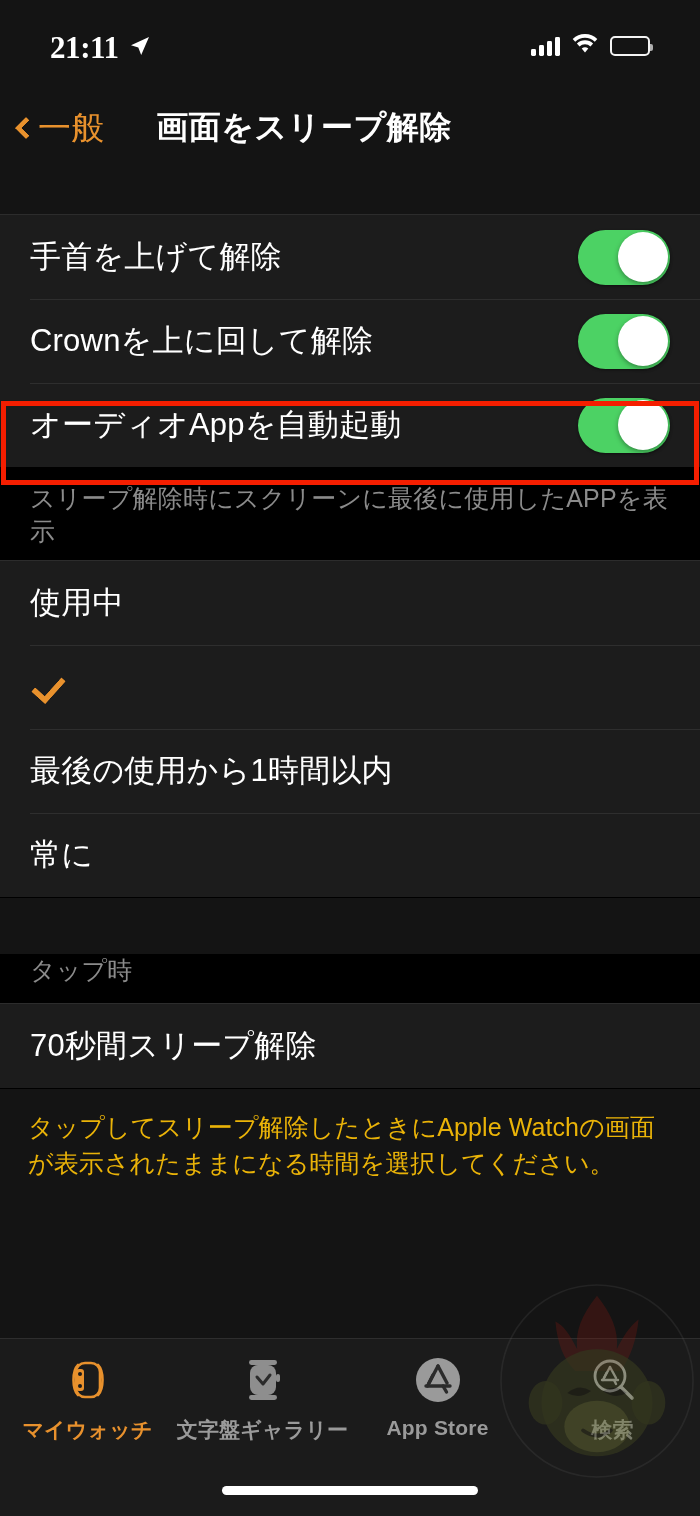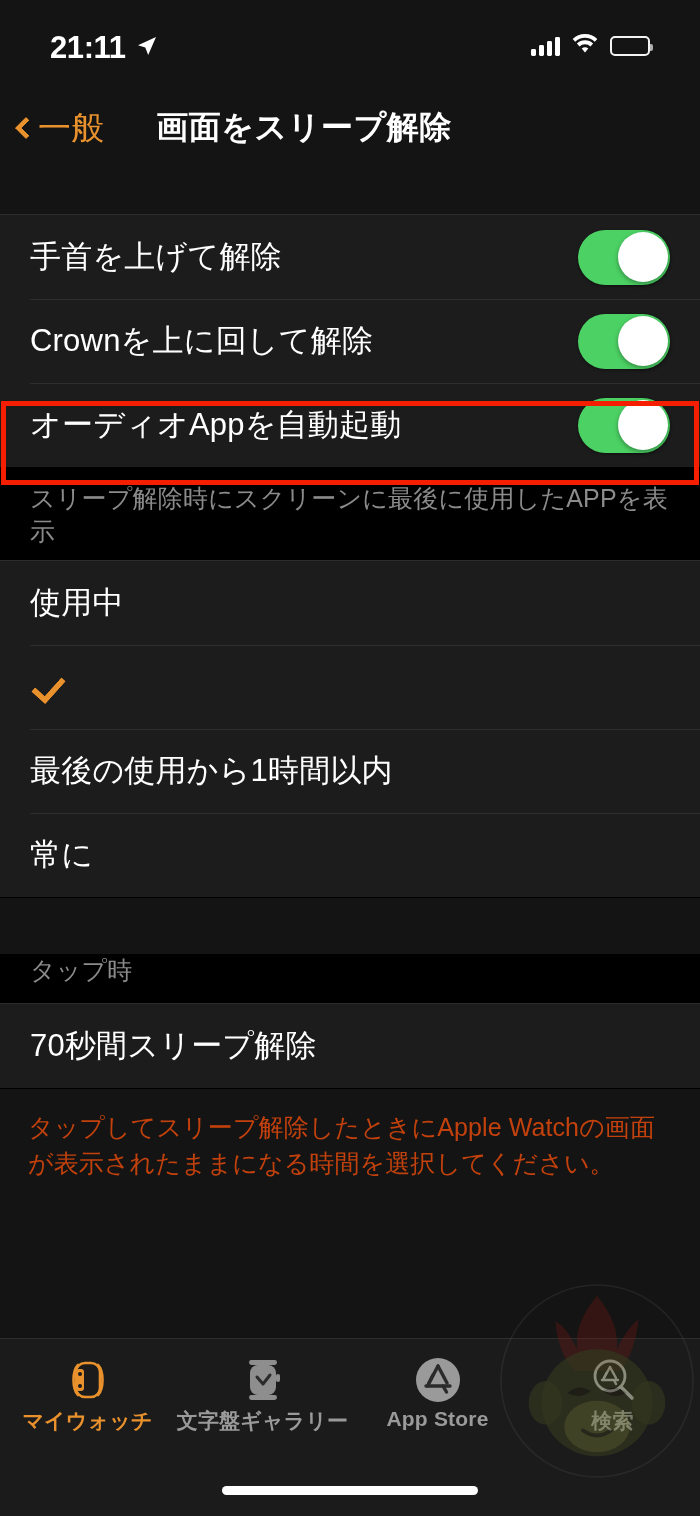--- a/index.html
+++ b/index.html
@@ -29,20 +29,21 @@
     display: flex;
     align-items: center;
     justify-content: space-between;
     padding: 0 50px 0 50px;
     color: #ffffff;
   }
   .status-left {
     display: flex;
     align-items: center;
     gap: 9px;
+    font-family: Liberation Serif, serif;
   }
   .status-time {
     font-size: 31px;
     font-weight: 700;
     letter-spacing: -0.4px;
     color: #fff;
     line-height: 1;
     padding-top: 2px;
   }
   .loc-arrow { display:block; }
@@ -218,21 +219,21 @@
     background: #000000;
   }
   .section-header.tight {
     padding-top: 0;
     padding-bottom: 16px;
   }
   .section-footer {
     padding: 20px 28px 0 28px;
     font-size: 25px;
     line-height: 1.44;
-    color: #c2410c;
+    color: #eab308;
     letter-spacing: 0.1px;
     background: #141414;
   }
 
   
   .highlight {
     position: absolute;
     left: 1px;
     width: 698px;
     border: 5px solid #F51E00;
@@ -250,20 +251,21 @@
     display: flex;
     align-items: flex-start;
     padding-top: 14px;
     z-index: 10;
   }
   .tab {
     flex: 1;
     display: flex;
     flex-direction: column;
     align-items: center;
+    gap: 9px;
   }
   .tab-icon {
     height: 54px;
     display: flex;
     align-items: center;
     justify-content: center;
   }
   .tab-label {
     font-size: 21px;
     color: #9a9a9a;

